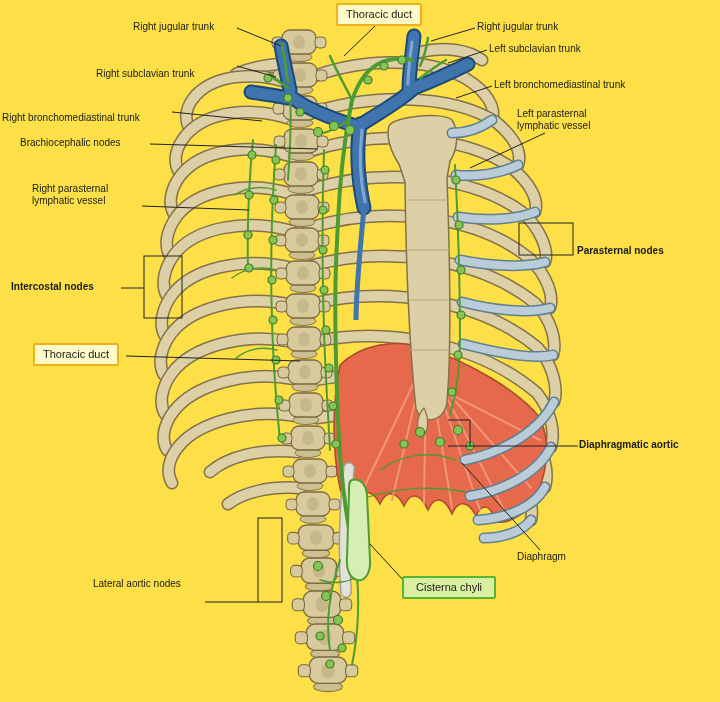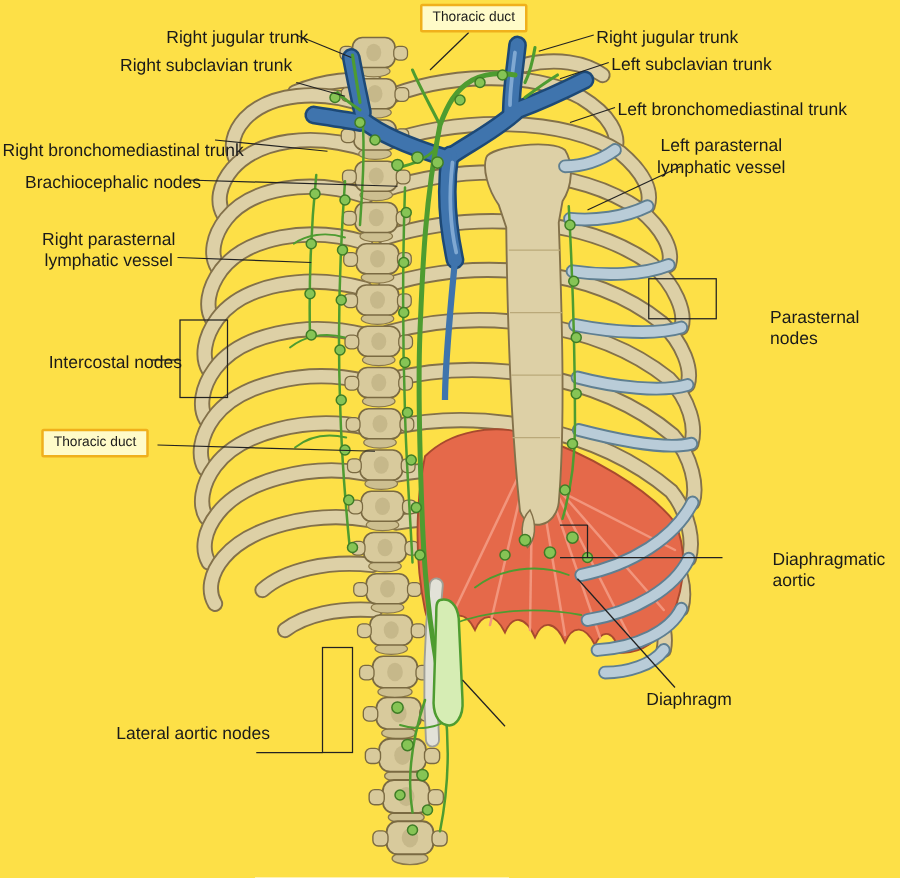--- a/index.html
+++ b/index.html
@@ -1,21 +1,21 @@
 <!DOCTYPE html>
 <html><head>
 <meta charset="utf-8">
 <style>
   html,body{margin:0;padding:0;background:#fff;}
   .stage{position:relative;width:720px;height:702px;background:#fde047;overflow:hidden;
          font-family:"Liberation Sans",sans-serif;}
   .stage svg{position:absolute;left:0;top:0;}
-  .lbl{position:absolute;font-size:14px;line-height:1.2;color:#1a1a1a;white-space:pre-line;}
-  .bold{font-weight:400;margin-left:39px;}
-  .ctr{text-align:center;}
+  .lbl{position:absolute;font-size:10px;line-height:1.2;color:#1a1a1a;white-space:pre-line;}
+  .bold{font-weight:700;}
+  .ctr{}
   .box{border-radius:2px;padding:3px 8px;font-size:11px;}
   .box-yellow{background:#fffbc8;border:2px solid #f0b01c;}
   .box-green{background:#d9f0a2;border:2px solid #58b531;padding:3px 12px;}
   
   .rib-o{stroke:#83714a;stroke-width:13;fill:none;stroke-linecap:round;}
   .rib-f{stroke:#ddd0a6;stroke-width:10;fill:none;stroke-linecap:round;}
   .cart-o{stroke:#5f7f91;stroke-width:11;fill:none;stroke-linecap:round;}
   .cart-f{stroke:#b9ccd8;stroke-width:8;fill:none;stroke-linecap:round;}
   .vein-o{stroke:#1d4976;stroke-width:15;fill:none;stroke-linecap:round;}
   .vein-f{stroke:#3f74ad;stroke-width:11;fill:none;stroke-linecap:round;}
@@ -323,42 +323,43 @@
       <rect x="258" y="518" width="24" height="84"></rect>
     </g>
   </svg>
 
   <div class="lbl box box-yellow" style="left:336px;top:3px">Thoracic duct</div>
 
   <div class="lbl" style="left:133px;top:21px">Right jugular trunk</div>
 
   <div class="lbl" style="left:477px;top:21px">Right jugular trunk</div>
 
-  <div class="lbl" style="left:96px;top:44px">Right subclavian trunk</div>
+  <div class="lbl" style="left:96px;top:68px">Right subclavian trunk</div>
 
   <div class="lbl" style="left:489px;top:43px">Left subclavian trunk</div>
 
   <div class="lbl" style="left:2px;top:112px">Right bronchomediastinal trunk</div>
 
   <div class="lbl" style="left:494px;top:79px">Left bronchomediastinal trunk</div>
 
   <div class="lbl" style="left:20px;top:137px">Brachiocephalic nodes</div>
 
   <div class="lbl ctr" style="left:517px;top:108px;width:120px">Left parasternal
 lymphatic vessel</div>
 
   <div class="lbl ctr" style="left:32px;top:183px;width:110px">Right parasternal
 lymphatic vessel</div>
 
   <div class="lbl bold" style="left:577px;top:245px">Parasternal nodes</div>
 
-  <div class="lbl bold" style="left:0;top:281px">Intercostal nodes</div>
+  <div class="lbl bold" style="left:11px;top:281px">Intercostal nodes</div>
 
   <div class="lbl box box-yellow" style="left:33px;top:343px">Thoracic duct</div>
 
   <div class="lbl bold" style="left:579px;top:439px">Diaphragmatic aortic</div>
 
   <div class="lbl" style="left:517px;top:551px">Diaphragm</div>
 
+  <div class="lbl box box-green" style="left:402px;top:576px">Cisterna chyli</div>
 
   <div class="lbl" style="left:93px;top:578px">Lateral aortic nodes</div>
 
 </div>
 
 </body></html>

